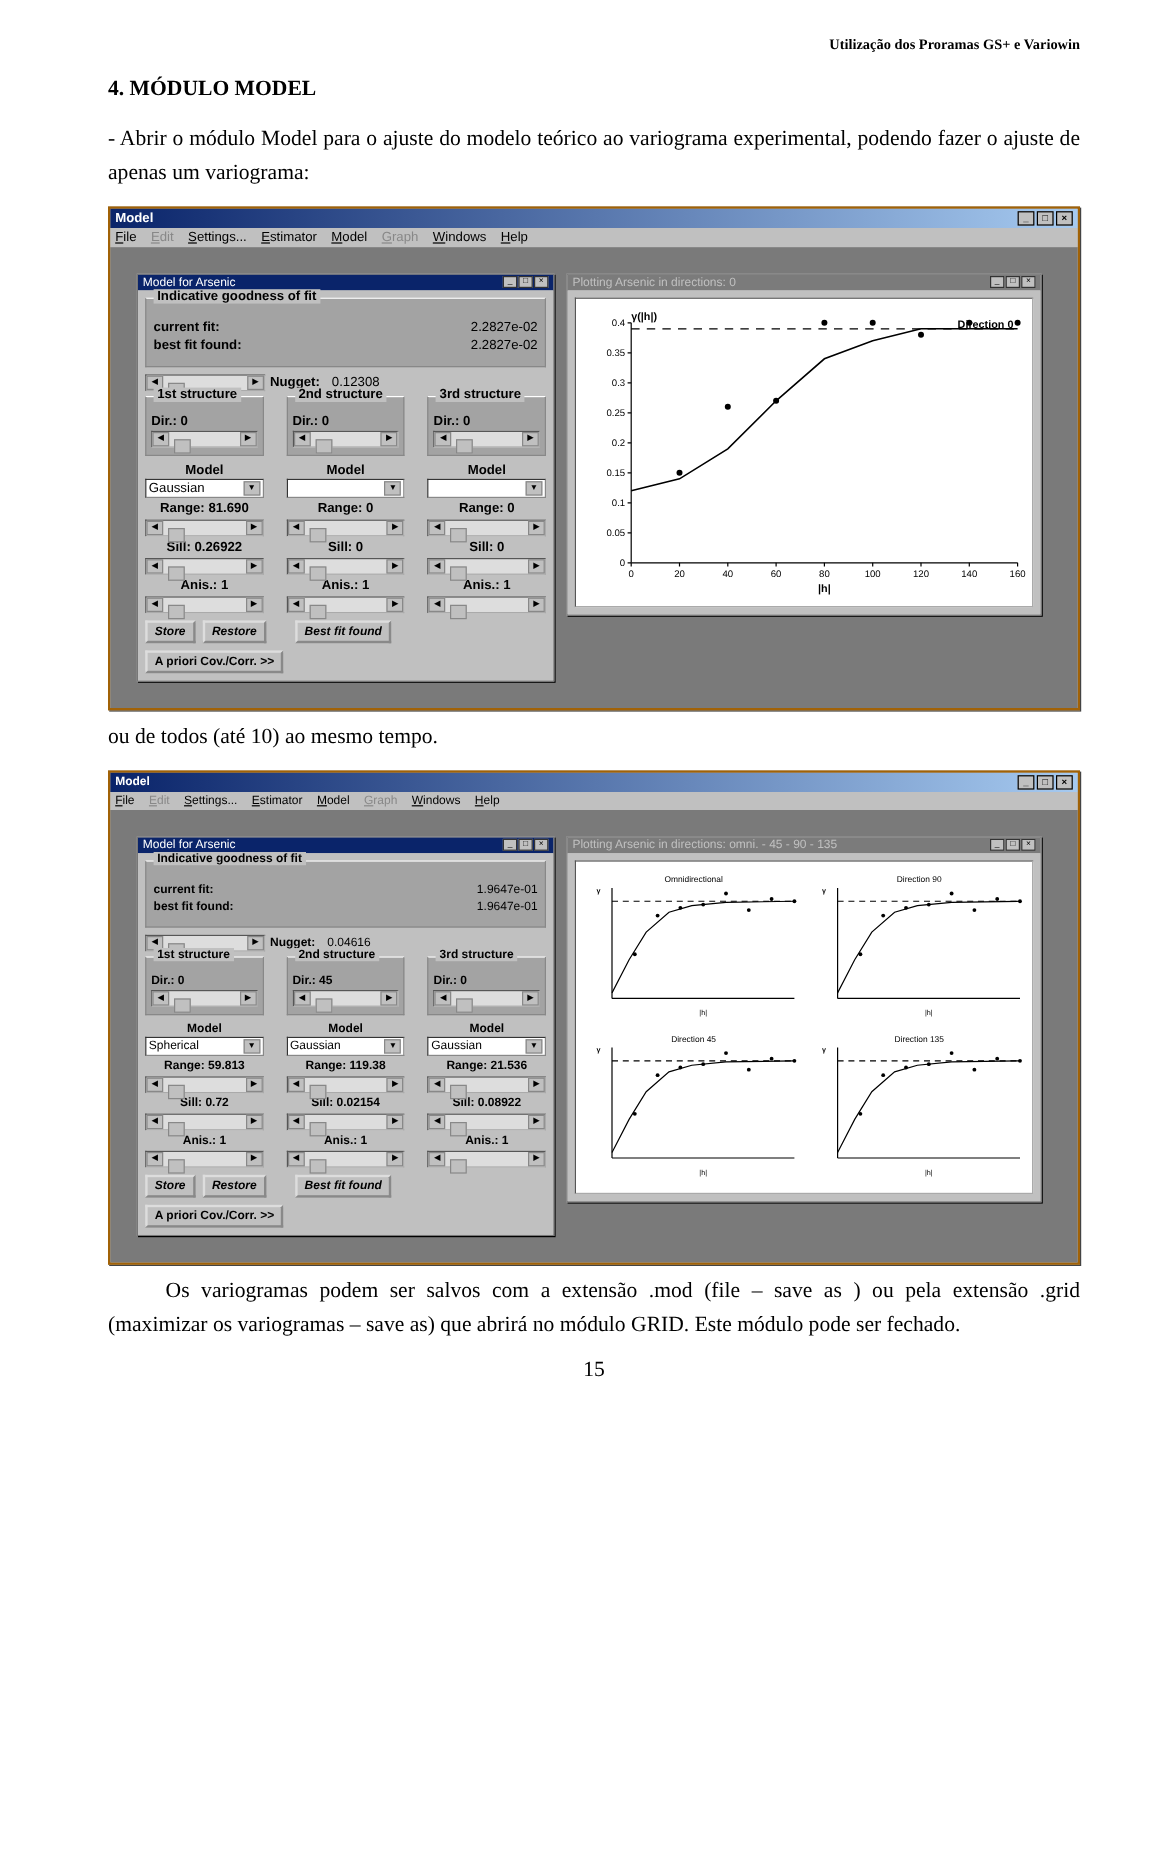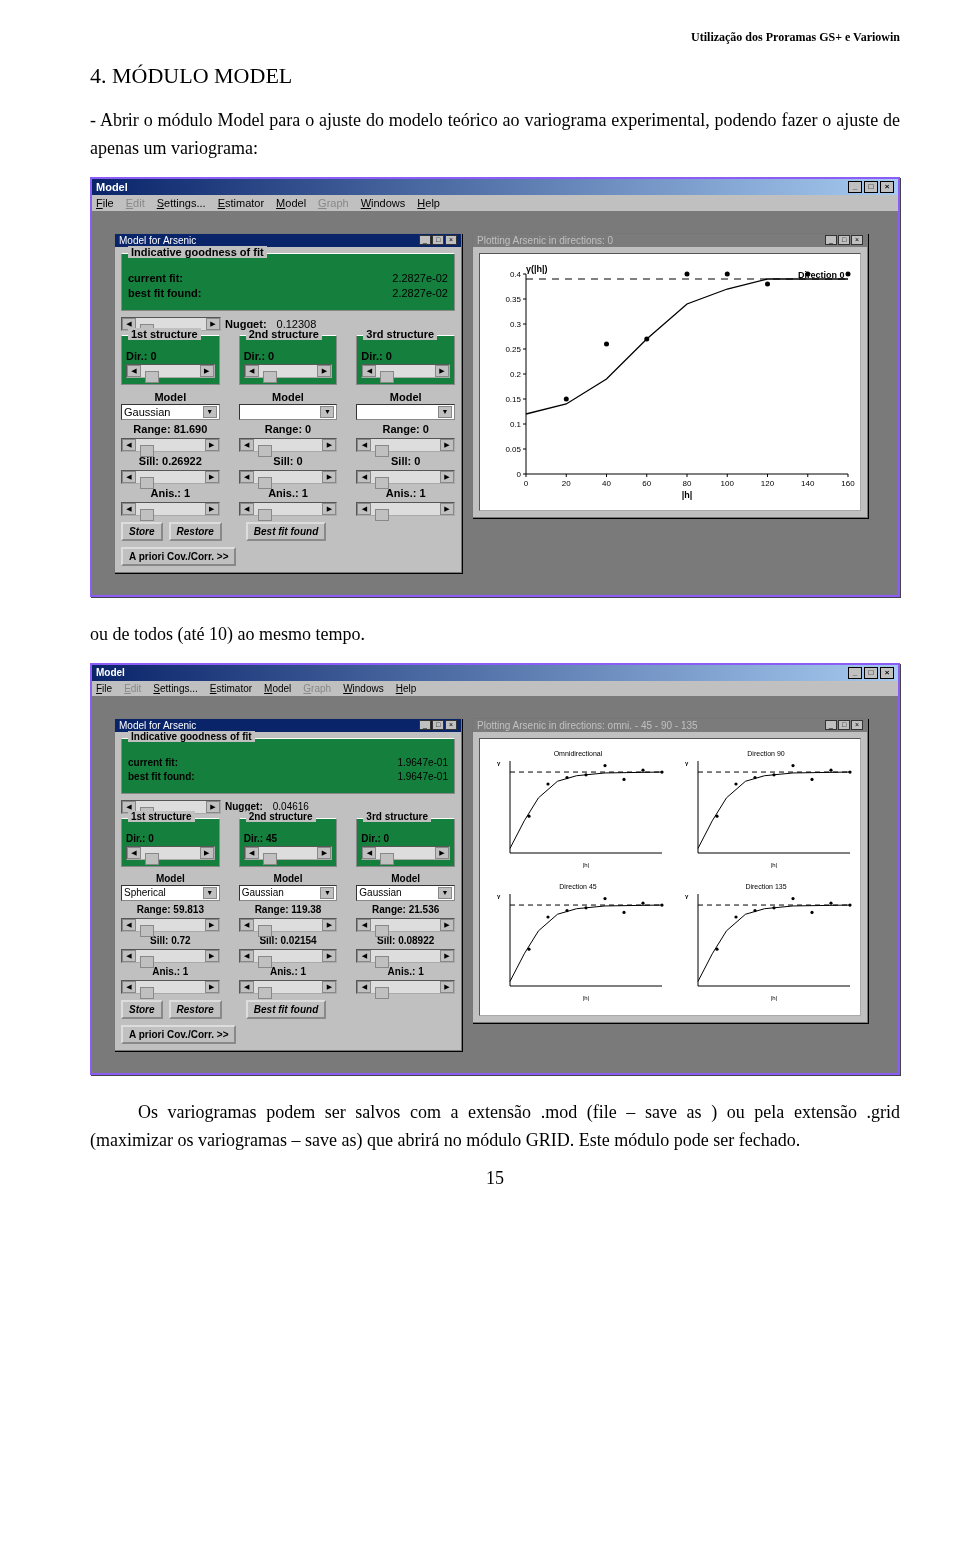--- a/index.html
+++ b/index.html
@@ -1,35 +1,35 @@
 <!DOCTYPE html>
 <html><head>
 <meta charset="utf-8">
 <style>
   * { box-sizing: border-box; margin: 0; padding: 0; }
   body { font-family: 'Times New Roman', serif; background: #fff; width: 960px; margin: 0 auto; padding: 30px 60px 40px 90px; color: #000; }
   .doc-header { text-align: right; font-weight: bold; font-size: 12px; margin-bottom: 18px; }
-  .section-title { font-size: 22px; font-weight: normal; margin: 8px 0 18px; }
+  .section-title { font-size: 18px; font-weight: bold; margin: 8px 0 18px; }
   .body-text { font-size: 18px; line-height: 1.55; margin-bottom: 14px; text-align: justify; }
   .indent-first { text-indent: 48px; }
-  .app-window { background: #c0c0c0; border: 2px solid #8b5cf6; margin: 12px 0 24px; font-family: Tahoma, sans-serif; font-size: 11px; width: 100%; box-shadow: 1px 1px 0 #444; }
+  .app-window { background: #c0c0c0; border: 2px solid #a16207; margin: 12px 0 8px; font-family: Tahoma, sans-serif; font-size: 11px; width: 100%; box-shadow: 1px 1px 0 #444; }
   .app-window.compact { font-size: 10px; }
   .title-bar { background: linear-gradient(90deg,#0a246a 0%,#a6caf0 100%); color:#fff; padding:2px 4px; display:flex; align-items:center; justify-content:space-between; font-weight:bold; }
   .title-bar .tb-buttons { display:flex; gap:2px; }
   .tb-btn { width:14px; height:12px; background:#c0c0c0; border:1px solid #000; font-size:8px; line-height:9px; text-align:center; color:#000; }
   .menu-bar { background:#c0c0c0; padding:2px 4px; display:flex; gap:12px; }
   .menu-dis { color:#888; }
   .mdi-area { background:#7a7a7a; padding:22px; display:flex; gap:10px; align-items:flex-start; min-height:320px; }
   .sub-win { background:#c0c0c0; border:1px solid #777; box-shadow:1px 1px 0 #000; }
   .sub-win-title { background:#7b7b7b; color:#c0c0c0; padding:1px 4px; display:flex; justify-content:space-between; align-items:center; font-size:10px; }
   .sub-win-title.active { background:#0a246a; color:#fff; }
   .sw-btns { display:flex; gap:1px; }
   .sw-btn { width:12px; height:10px; background:#c0c0c0; border:1px solid #333; font-size:7px; text-align:center; line-height:8px; color:#000; }
   .panel-body { padding:6px; background:#c0c0c0; }
-  .groupbox { border:1px solid #888; border-top-color:#fff; position:relative; padding:18px 6px 8px; margin-bottom:6px; background:#15803d; }
+  .groupbox { border:1px solid #888; border-top-color:#fff; position:relative; padding:18px 6px 8px; margin-bottom:6px; background:#a3a3a3; }
   .groupbox .legend { position:absolute; top:-8px; left:6px; background:#c0c0c0; padding:0 3px; font-weight:bold; }
   .row { display:flex; justify-content:space-between; align-items:center; margin-bottom:3px; }
   .row span:first-child { font-weight:bold; }
   .label-b { font-weight:bold; }
   .scrollbar { display:flex; align-items:center; background:#ddd; border:1px inset #aaa; height:14px; width:100%; }
   .sb-btn { width:14px; height:12px; background:#c0c0c0; border:1px solid #888; font-size:7px; text-align:center; line-height:10px; }
   .sb-track { flex:1; position:relative; }
   .sb-thumb { position:absolute; width:14px; height:12px; background:#c0c0c0; border:1px solid #888; top:0; left:4px; }
   .combo { border:1px inset #888; background:#fff; padding:1px 2px; display:flex; justify-content:space-between; align-items:center; width:100%; }
   .combo-arrow { width:14px; height:12px; background:#c0c0c0; border:1px solid #888; font-size:7px; text-align:center; line-height:10px; }

